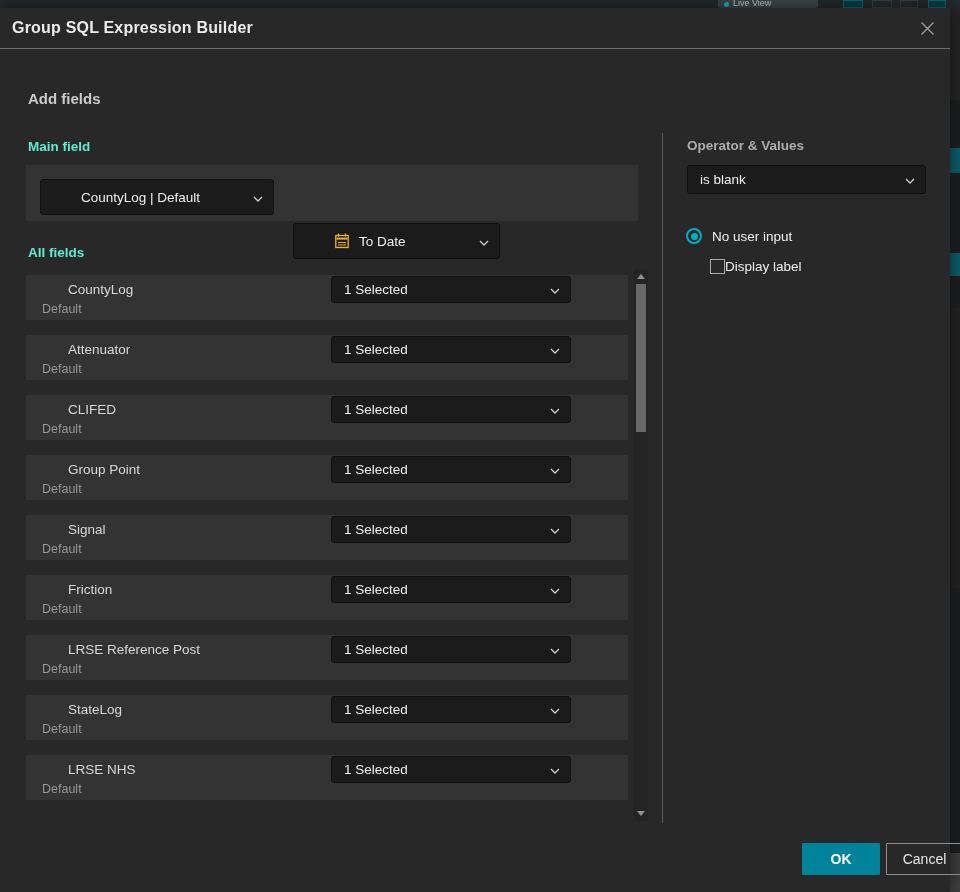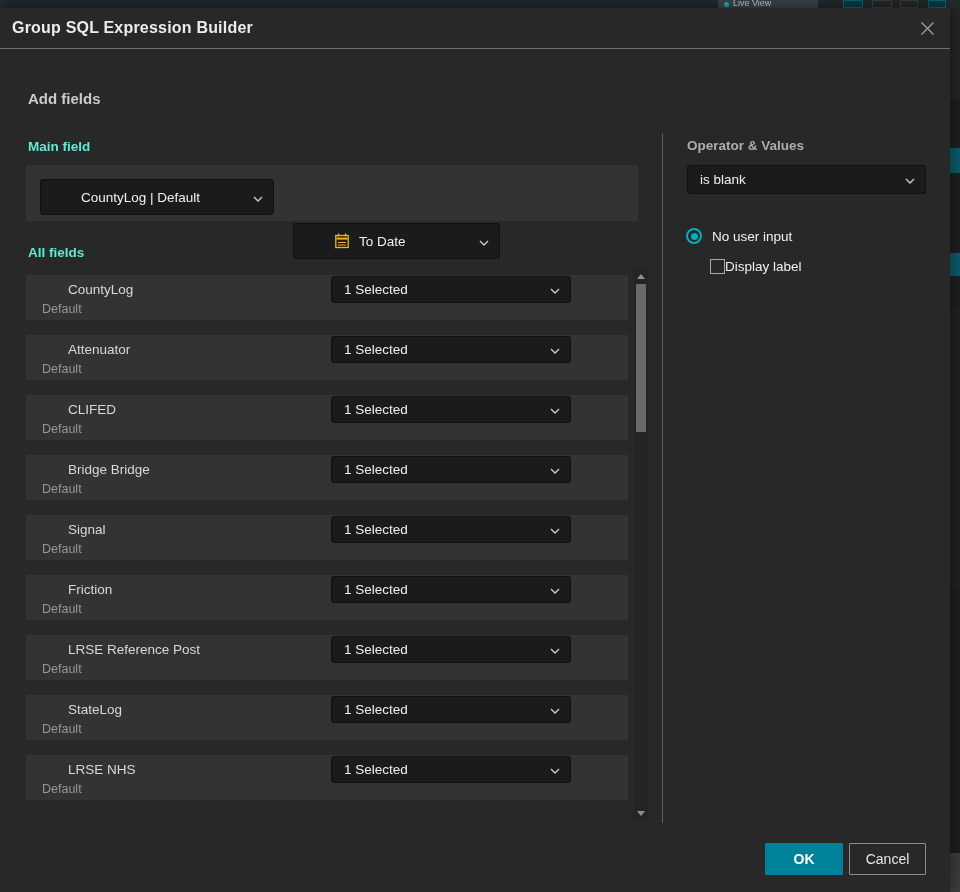--- a/index.html
+++ b/index.html
@@ -74,21 +74,21 @@
                  background:#282828; display:flex; align-items:center; justify-content:center; }
   .radio-inner { width:7px; height:7px; border-radius:50%; background:#00aebe; }
   .radio-row .opt-label, .check-row .opt-label { color:#f0f0f0; font-size:13.5px; }
 
   .check-row { position:absolute; left:710px; top:251px; display:flex; align-items:center;
                cursor:pointer; }
   .checkbox { width:15px; height:15px; border:1.5px solid #a8a8a8; background:transparent; }
 
   
   .btn { position:absolute; top:835px; height:32px; font-size:14px; display:flex;
-         align-items:center; justify-content:center; cursor:pointer; border-radius:1px; }
+         align-items:center; justify-content:center; cursor:pointer; border-radius:1px;margin-left:37px; }
   .btn-ok { left:765px; width:78px; background:#00829b; color:#ffffff; font-weight:700;
             border:1px solid #00829b; }
   .btn-cancel { left:849px; width:77px; background:transparent; color:#e6e6e6;
                 border:1px solid #8d8d8d;text-align:right; }
 </style>
 </head>
 <body>
 
 <div class="screen">
 
@@ -189,21 +189,21 @@
           <span class="grow row-select-label">1 Selected</span>
           <span class="chev">
             <svg width="10" height="6" viewBox="0 0 10 6">
                 <path d="M1 1l4 4 4-4" stroke="#cfcfcf" stroke-width="1.3" fill="none"></path>
               </svg>
           </span>
         </div>
       </div>
 
       <div class="field-row">
-        <span class="row-name">Bridge Bridge</span>
+        <span class="row-name">Group Point</span>
         <span class="row-subtitle">Default</span>
         <div class="select">
           <span class="grow row-select-label">1 Selected</span>
           <span class="chev">
             <svg width="10" height="6" viewBox="0 0 10 6">
                 <path d="M1 1l4 4 4-4" stroke="#cfcfcf" stroke-width="1.3" fill="none"></path>
               </svg>
           </span>
         </div>
       </div>

